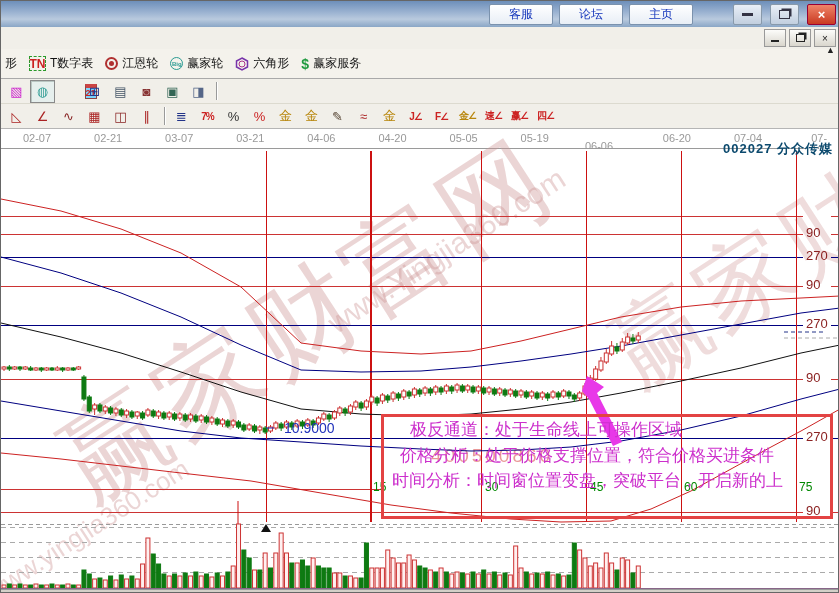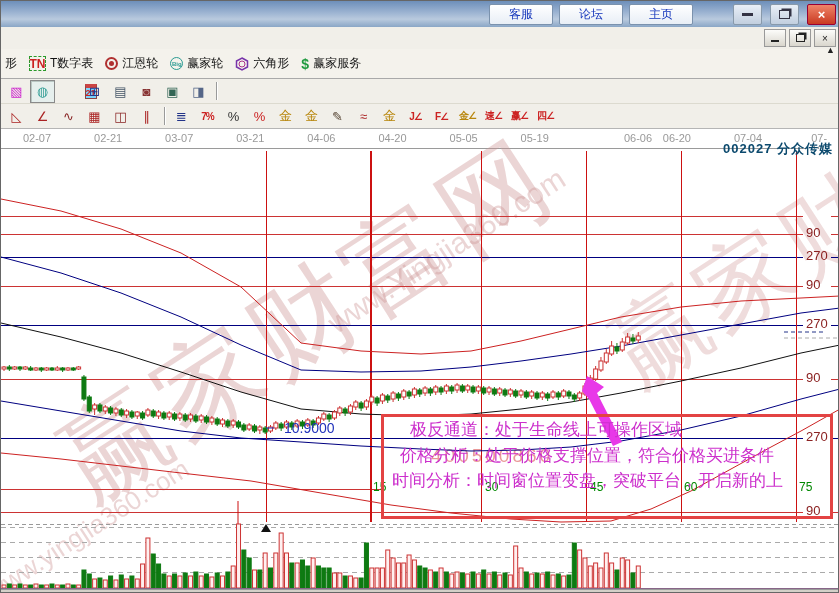--- a/index.html
+++ b/index.html
@@ -158,21 +158,21 @@
 
   <div id="datebar">
       <span class="dlabel" style="left: 36px;">02-07</span>
       <span class="dlabel" style="left: 107.1px;">02-21</span>
       <span class="dlabel" style="left: 178.2px;">03-07</span>
       <span class="dlabel" style="left: 249.3px;">03-21</span>
       <span class="dlabel" style="left: 320.4px;">04-06</span>
       <span class="dlabel" style="left: 391.5px;">04-20</span>
       <span class="dlabel" style="left: 462.6px;">05-05</span>
       <span class="dlabel" style="left: 533.7px;">05-19</span>
-      <span class="dlabel" style="left: 637px;">06-06</span>
+      <span class="dlabel" style="left: 598px; margin-top: 8px;">06-06</span>
       <span class="dlabel" style="left: 675.9px;">06-20</span>
       <span class="dlabel" style="left: 747px;">07-04</span>
       <span class="dlabel" style="left: 818.1px;">07-18</span>
     </div>
 
   <div id="stocklabel">
     <span>002027</span>
     <span>分众传媒</span>
   </div>
 

